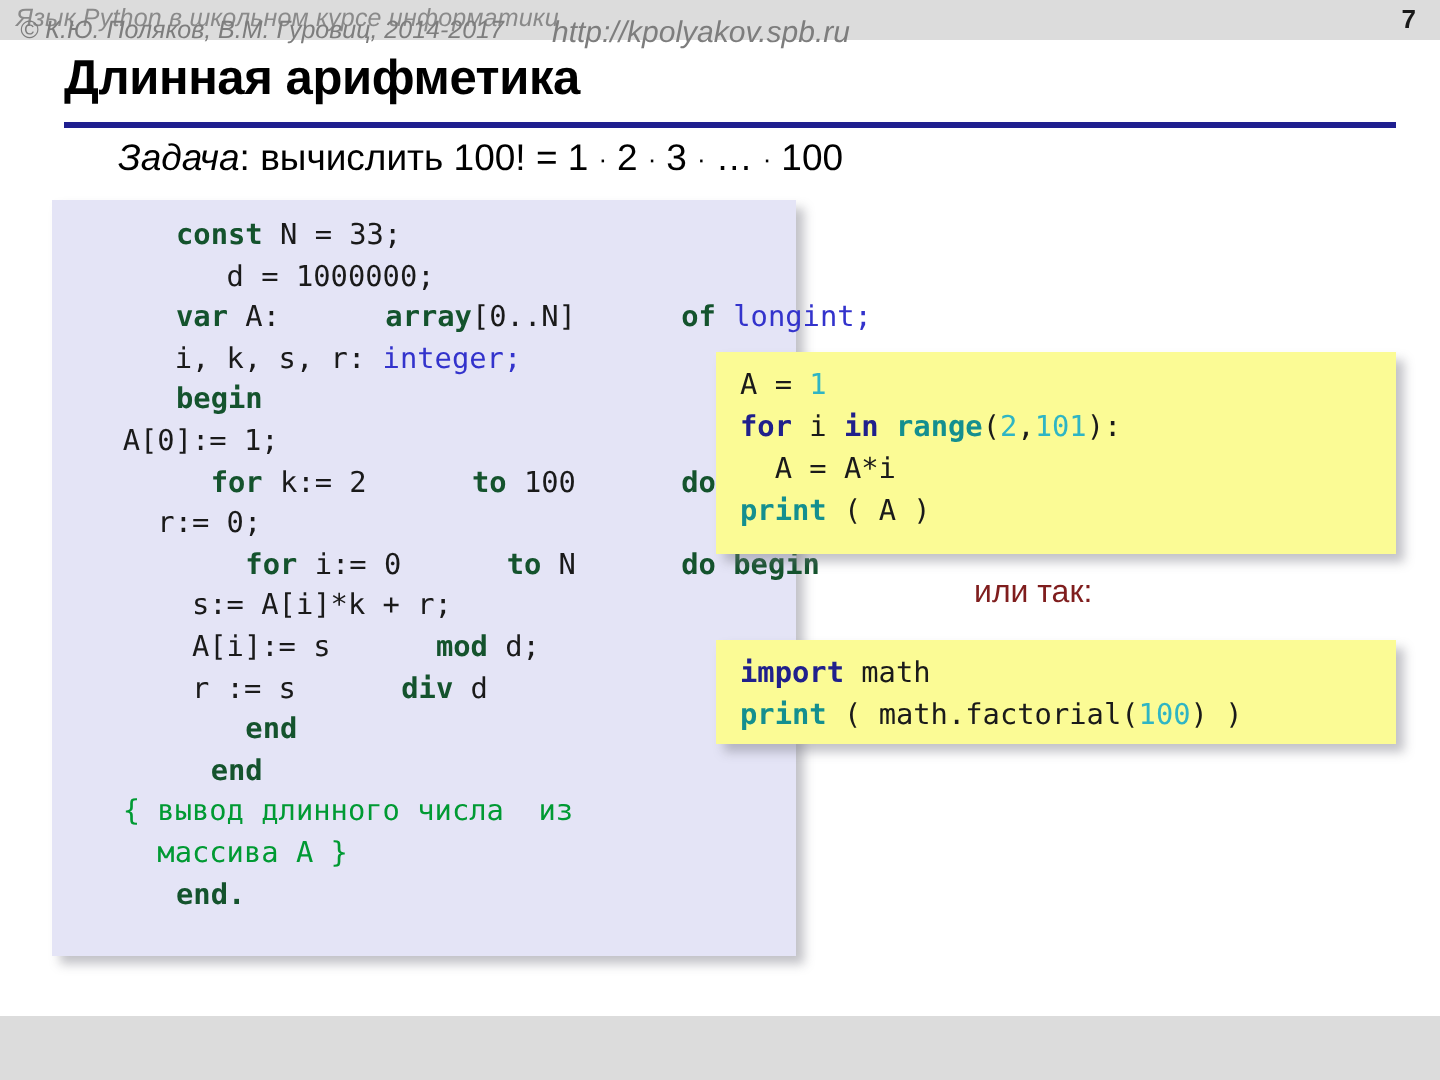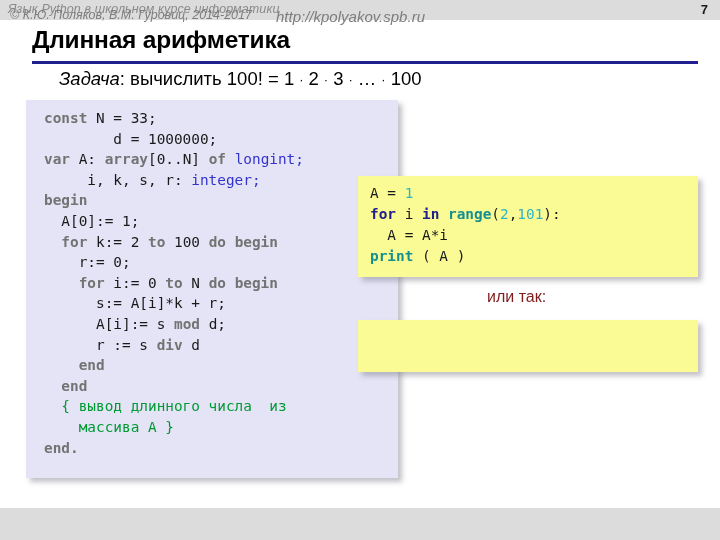--- a/index.html
+++ b/index.html
@@ -118,21 +118,21 @@
   
   #alt-note {
     position: absolute;
     left: 487px; top: 288px;
     font-size: 16px;
     color: #7f1d1d;
     white-space: nowrap;
   }
 
   
-  .kw      { font-weight: bold; color: #737373; }
+  .kw      { font-weight: bold; color: #14532d; margin-left: 44px; }
   .type    { color: #3333cc; }
   .comment { color: #009a33; margin-top: 30px; }
   .pykw    { color: #20208c; font-weight: bold; }
   .pyteal  { color: #148f8f; font-weight: bold; }
   .pynum   { color: #2fb5c4; }
   .plain   { color: #1a1a1a; }
 
   
   #footer-band {
     position: absolute;
@@ -173,18 +173,18 @@
   <div id="pascal-code" class="code-body"><div><span class="kw">const</span><span class="plain"> N = 33;</span></div><div><span class="plain">        d = 1000000;</span></div><div><span class="kw">var</span><span class="plain"> A: </span><span class="kw">array</span><span class="plain">[0..N] </span><span class="kw">of</span><span class="plain"> </span><span class="type">longint;</span></div><div><span class="plain">     i, k, s, r: </span><span class="type">integer;</span></div><div><span class="kw">begin</span></div><div><span class="plain">  A[0]:= 1;</span></div><div><span class="plain">  </span><span class="kw">for</span><span class="plain"> k:= 2 </span><span class="kw">to</span><span class="plain"> 100 </span><span class="kw">do begin</span></div><div><span class="plain">    r:= 0;</span></div><div><span class="plain">    </span><span class="kw">for</span><span class="plain"> i:= 0 </span><span class="kw">to</span><span class="plain"> N </span><span class="kw">do begin</span></div><div><span class="plain">      s:= A[i]*k + r;</span></div><div><span class="plain">      A[i]:= s </span><span class="kw">mod</span><span class="plain"> d;</span></div><div><span class="plain">      r := s </span><span class="kw">div</span><span class="plain"> d</span></div><div><span class="plain">    </span><span class="kw">end</span></div><div><span class="plain">  </span><span class="kw">end</span></div><div><span class="comment">  { вывод длинного числа  из</span></div><div><span class="comment">    массива A }</span></div><div><span class="kw">end.</span></div></div>
 </div>
 
 <div id="python-panel-1" class="py-panel">
   <div class="py-code code-body"><div><span class="plain">A = </span><span class="pynum">1</span></div><div><span class="pykw">for</span><span class="plain"> i </span><span class="pykw">in</span><span class="plain"> </span><span class="pyteal">range</span><span class="plain">(</span><span class="pynum">2</span><span class="plain">,</span><span class="pynum">101</span><span class="plain">):</span></div><div><span class="plain">  A = A*i</span></div><div><span class="pyteal">print</span><span class="plain"> ( A )</span></div></div>
 </div>
 
 <div id="alt-note">или так:</div>
 
 <div id="python-panel-2" class="py-panel">
-  <div class="py-code code-body"></div>
+  <div class="py-code code-body"><div><span class="pykw">import</span><span class="plain"> math</span></div><div><span class="pyteal">print</span><span class="plain"> ( math.factorial(</span><span class="pynum">100</span><span class="plain">) )</span></div></div>
 </div>
 
 <div id="footer-band"></div>
 <div id="footer-copyright">© К.Ю. Поляков, В.М. Гуровиц, 2014-2017</div>
 <div id="footer-url">http://kpolyakov.spb.ru</div>
 
 </body></html>

